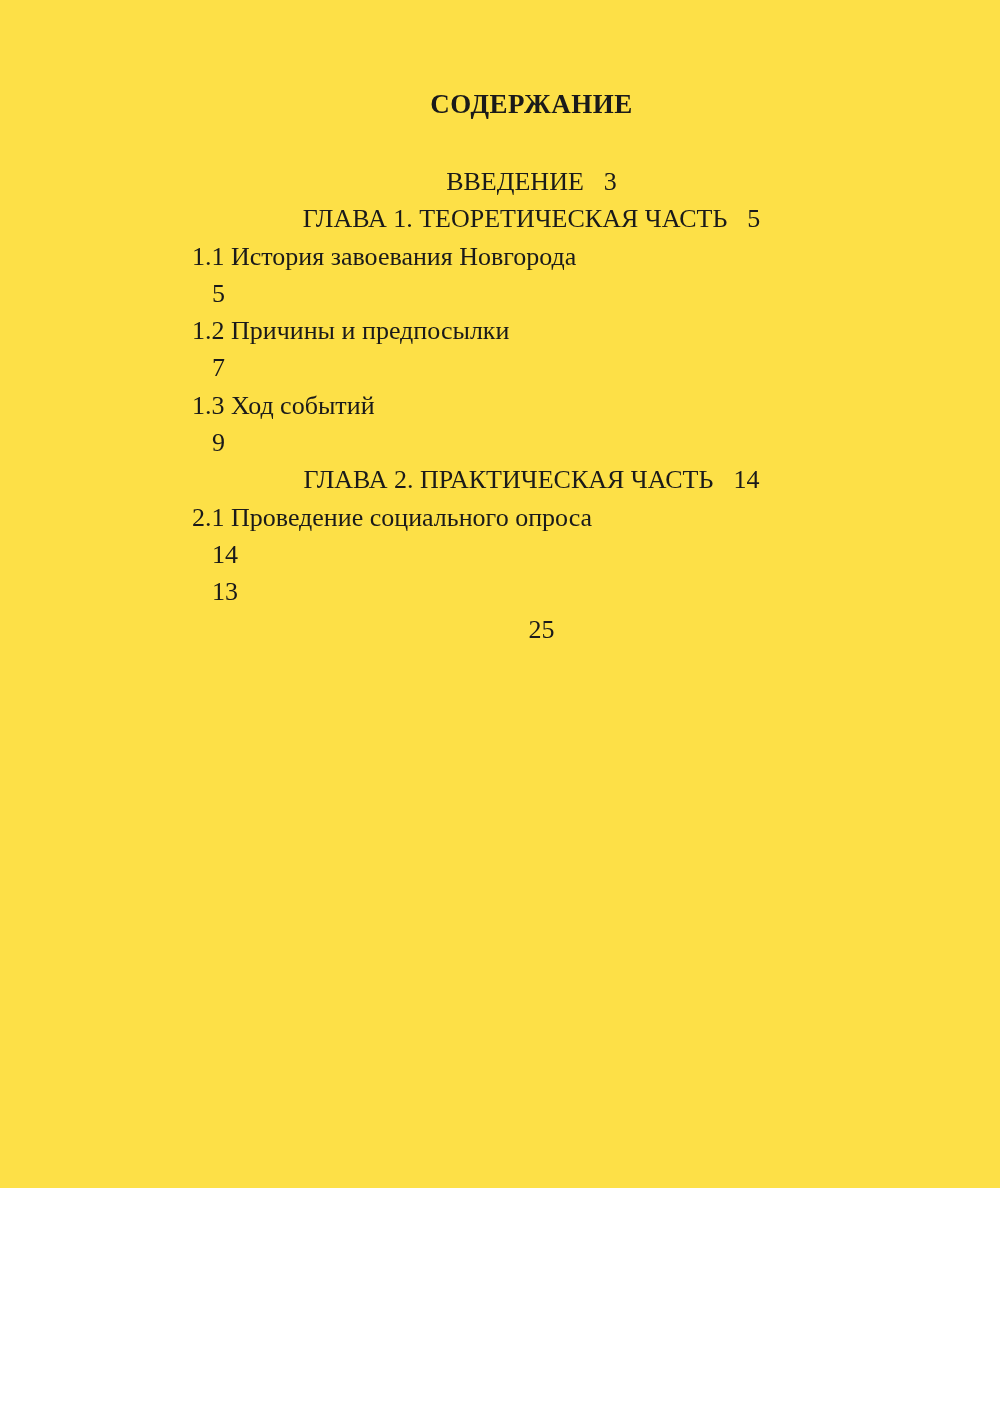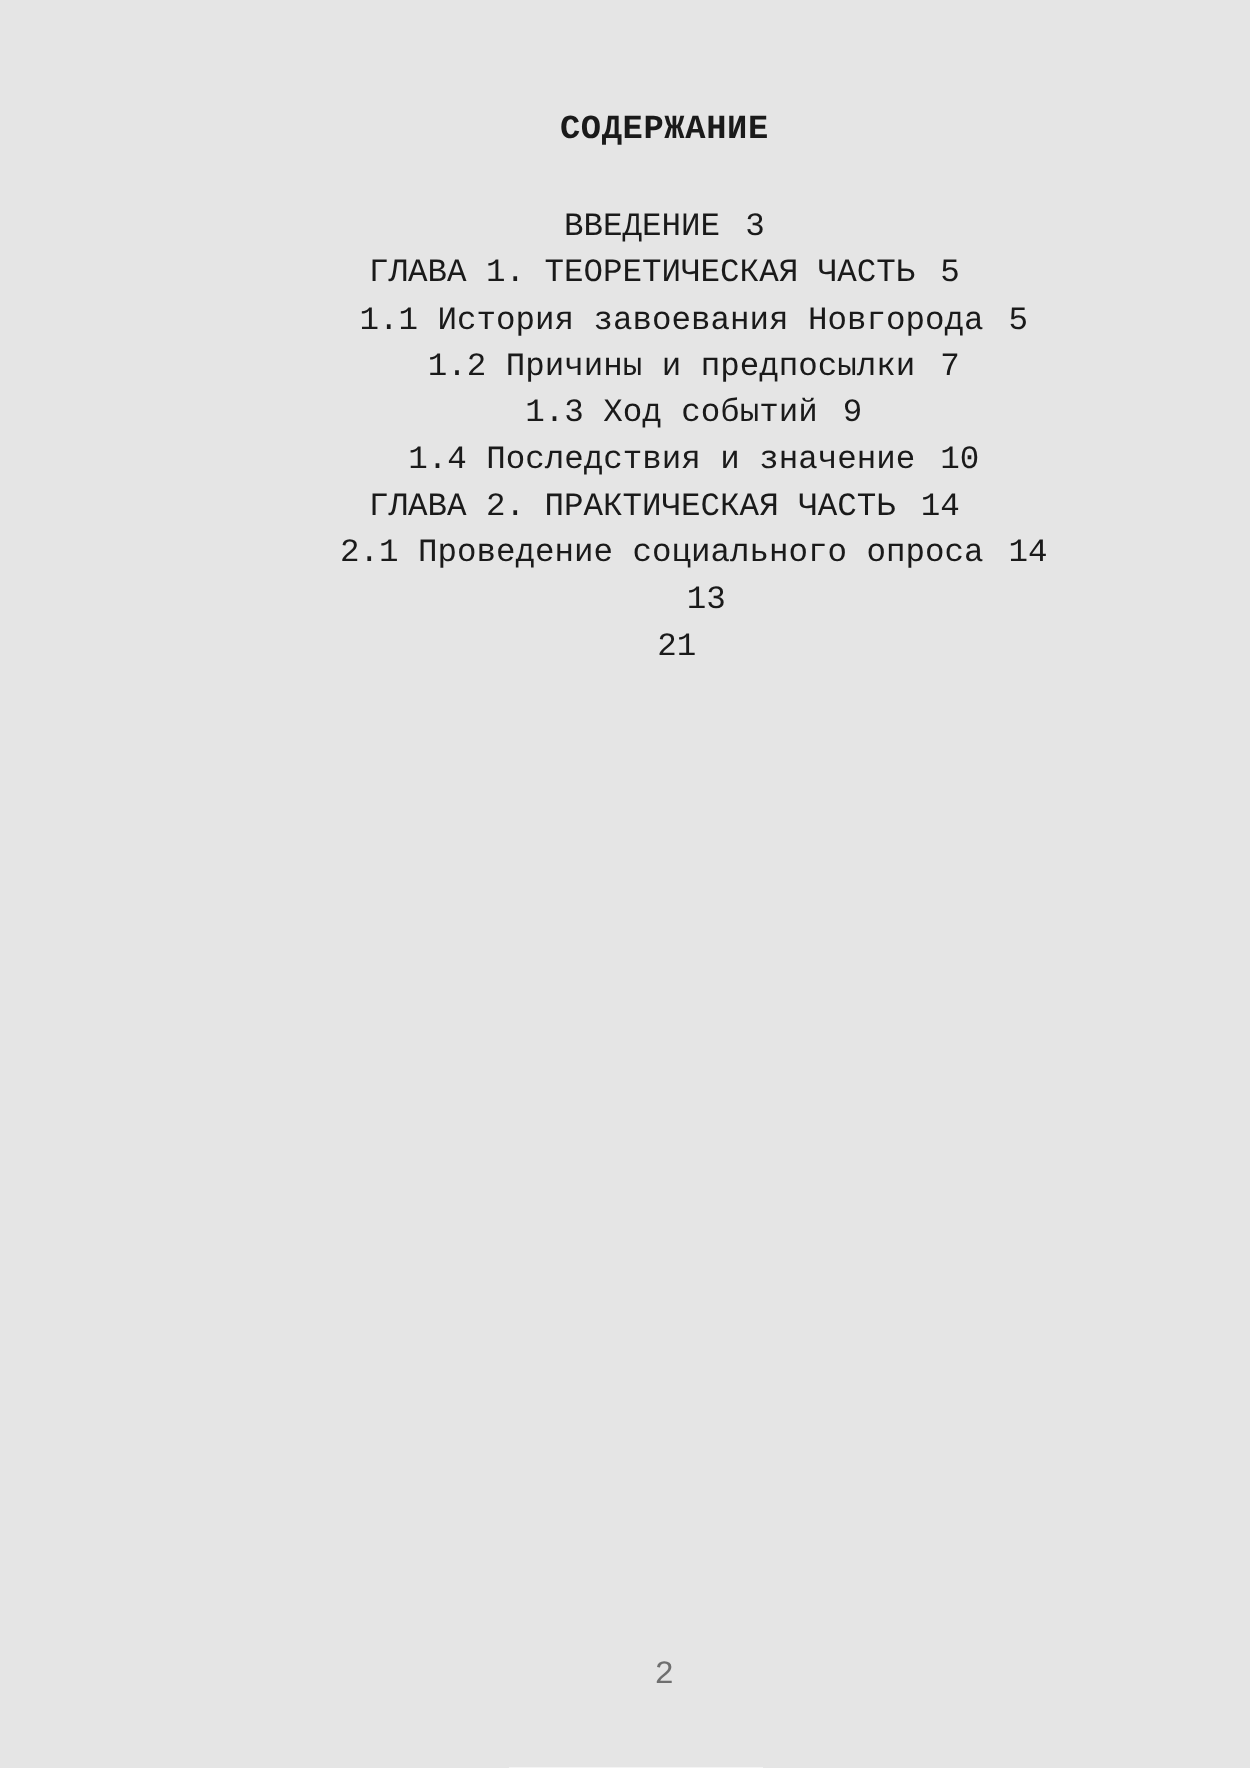--- a/index.html
+++ b/index.html
@@ -3,23 +3,23 @@
 <meta charset="utf-8">
 <style>
   html, body {
     margin: 0;
     padding: 0;
     background: #ffffff;
   }
   .page {
     position: relative;
     width: 1000px;
-    height: 1414px;
-    background: #e5e5e5;
-    font-family: Liberation Mono, monospace;
+    height: 1188px;
+    background: #fde047;
+    font-family: Liberation Serif, serif;
     color: #1a1a1a;
     overflow: hidden;
   }
   .doc-title {
     position: absolute;
     top: 86px;
     left: 145px;
     right: 82px;
     margin: 0;
     text-align: center;
@@ -37,20 +37,21 @@
   .toc-row {
     display: flex;
     justify-content: center;
     align-items: baseline;
     font-size: 26px;
     line-height: 37.3px;
     white-space: nowrap;
   }
   .toc-row.indent {
     padding-left: 47px;
+    flex-direction: column;
   }
   .toc-label {
     flex: 0 1 auto;
     overflow: hidden;
   }
   .toc-page {
     flex: 0 0 auto;
     padding-left: 20px;
     text-align: right;
   }
@@ -85,34 +86,30 @@
         <span class="toc-page">5</span>
       </div>
       <div class="toc-row indent">
         <span class="toc-label">1.2 Причины и предпосылки</span>
         <span class="toc-page">7</span>
       </div>
       <div class="toc-row indent">
         <span class="toc-label">1.3 Ход событий</span>
         <span class="toc-page">9</span>
       </div>
-      <div class="toc-row indent">
-        <span class="toc-label">1.4 Последствия и значение</span>
-        <span class="toc-page">10</span>
-      </div>
       <div class="toc-row">
         <span class="toc-label">ГЛАВА 2. ПРАКТИЧЕСКАЯ ЧАСТЬ</span>
         <span class="toc-page">14</span>
       </div>
       <div class="toc-row indent">
         <span class="toc-label">2.1 Проведение социального опроса</span>
         <span class="toc-page">14</span>
       </div>
       <div class="toc-row indent">
         <span class="toc-page">13</span>
       </div>
       <div class="toc-row">
-        <span class="toc-page">21</span>
+        <span class="toc-page">25</span>
       </div>
     </div>
 
   <div class="footer-pagenum">2</div>
 </div>
 
 </body></html>

